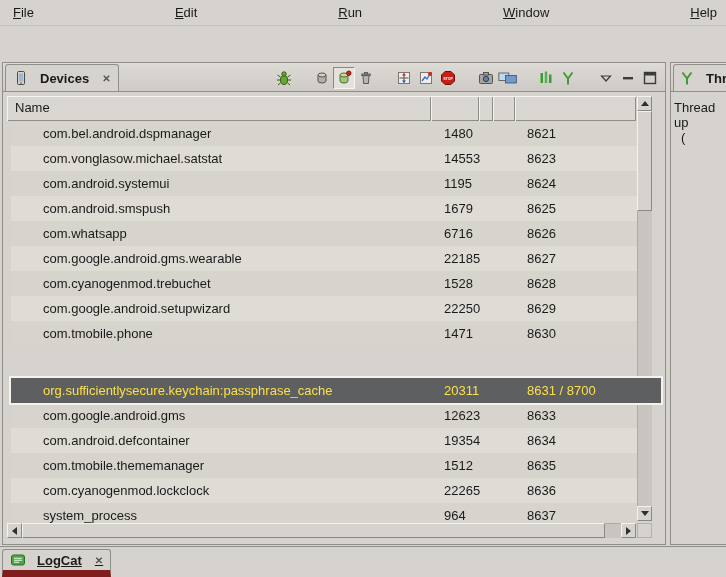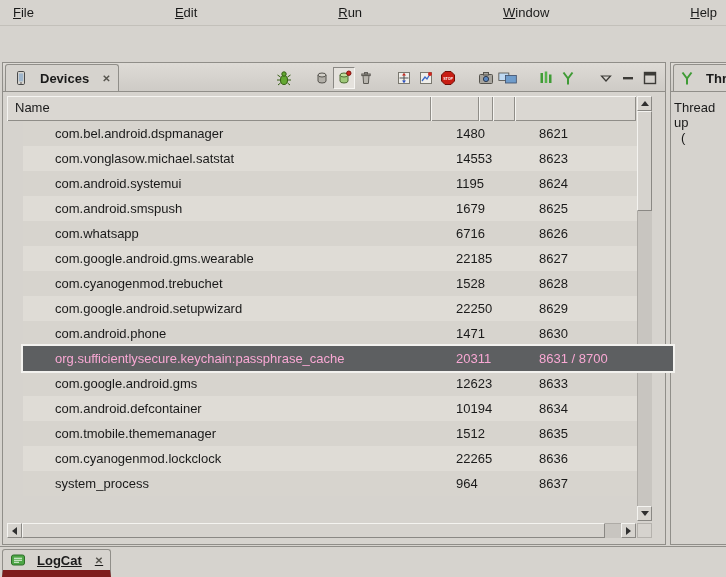--- a/index.html
+++ b/index.html
@@ -65,34 +65,35 @@
     box-shadow: inset 1px 1px 0 #f4f3f0, inset -1px -1px 0 #8f8d88;
     padding: 4px 0 0 8px; white-space: nowrap; overflow: hidden;
   }
   .th-name { width: 424px; }
   .th-pid  { width: 48px; }
   .th-c3   { width: 14px; }
   .th-c4   { width: 22px; }
   .th-port { flex: 1; }
 
   
-  .tbody { position: absolute; left: 20px; top: 58px; width: 629px; height: 400px; }
+  .tbody { position: absolute; left: 8px; top: 58px; width: 629px; height: 400px; }
   .trow { display: flex; height: 25px; line-height: 25px; }
   .trow:nth-child(odd)  { background: #d7d4ce; }
   .trow:nth-child(even) { background: #dfdcd6; }
   .td { white-space: nowrap; overflow: hidden; }
   .td.name { width: 424px; padding-left: 32px; }
   .td.pid  { width: 48px; padding-left: 9px; }
   .td.c3   { width: 14px; }
   .td.c4   { width: 22px; }
   .td.port { flex: 1; padding-left: 8px; }
   .trow.selected {
     position: relative; z-index: 2; width: 650px;
-    background: #5d5f61; color: #f9a8d4;
+    background: #5d5f61; color: #fde047;
     outline: 2px solid #f3f2ef;
+    margin-top: 32px;
   }
 
   
   .vscroll {
     position: absolute; left: 634px; top: 33px; width: 15px; height: 425px;
     background: #c8c5c0; box-shadow: inset 1px 0 0 #aeaba6;
   }
   .hscroll {
     position: absolute; left: 4px; top: 460px; width: 629px; height: 15px;
     background: #c8c5c0; box-shadow: inset 0 1px 0 #aeaba6;
@@ -318,21 +319,21 @@
           <div class="td port">8628</div>
         </div>
         <div class="trow">
           <div class="td name">com.google.android.setupwizard</div>
           <div class="td pid">22250</div>
           <div class="td c3"></div>
           <div class="td c4"></div>
           <div class="td port">8629</div>
         </div>
         <div class="trow">
-          <div class="td name">com.android.phone</div>
+          <div class="td name">com.tmobile.phone</div>
           <div class="td pid">1471</div>
           <div class="td c3"></div>
           <div class="td c4"></div>
           <div class="td port">8630</div>
         </div>
         <div class="trow selected">
           <div class="td name">org.sufficientlysecure.keychain:passphrase_cache</div>
           <div class="td pid">20311</div>
           <div class="td c3"></div>
           <div class="td c4"></div>
@@ -340,21 +341,21 @@
         </div>
         <div class="trow">
           <div class="td name">com.google.android.gms</div>
           <div class="td pid">12623</div>
           <div class="td c3"></div>
           <div class="td c4"></div>
           <div class="td port">8633</div>
         </div>
         <div class="trow">
           <div class="td name">com.android.defcontainer</div>
-          <div class="td pid">10194</div>
+          <div class="td pid">19354</div>
           <div class="td c3"></div>
           <div class="td c4"></div>
           <div class="td port">8634</div>
         </div>
         <div class="trow">
           <div class="td name">com.tmobile.thememanager</div>
           <div class="td pid">1512</div>
           <div class="td c3"></div>
           <div class="td c4"></div>
           <div class="td port">8635</div>

